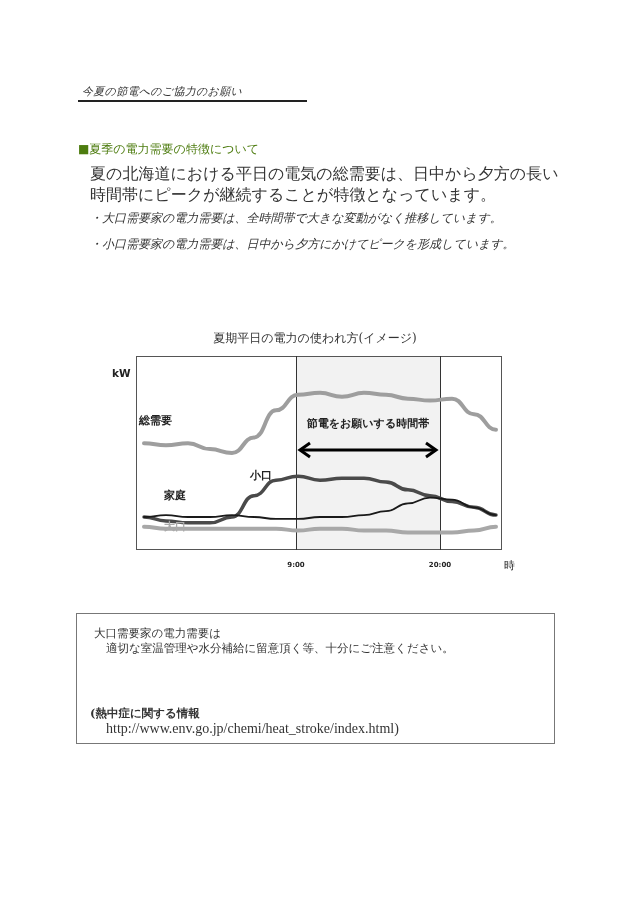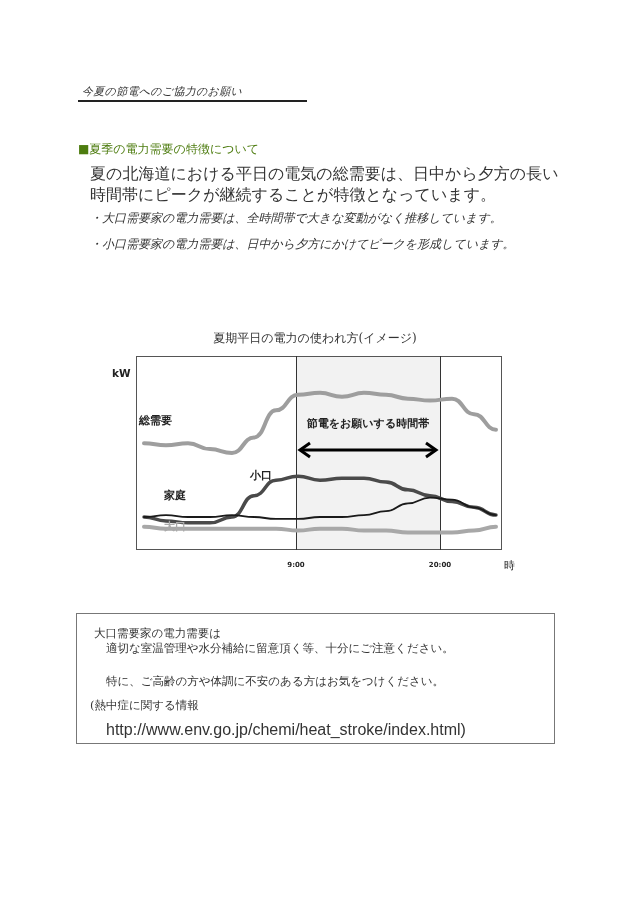--- a/index.html
+++ b/index.html
@@ -10,21 +10,21 @@
   .title-rule { left:78px; top:100px; width:229px; height:2px; background:#222; }
   .sec-head { left:78px; top:141px; font-size:12px; color:#4d7c0f; }
   .para { left:90px; top:163px; width:475px; font-size:16px; line-height:21px; color:#333; }
   .bullet { font-size:12px; color:#333; }
   .b1 { left:90px; top:210px;font-style:italic; }
   .b2 { left:90px; top:236px;font-style:italic; }
   .chart-title { left:0; width:630px; text-align:center; top:330px; font-size:12px; color:#333; }
   .chart-svg { left:0; top:0; }
   .infobox { left:76px; top:613px; width:479px; height:131px; border:1px solid #777; box-sizing:border-box; }
   .info-line { font-size:11.5px; color:#333; white-space:nowrap; }
-  .mono { font-family:Liberation Sans, sans-serif; font-size:16px; }
+  .mono { font-family:Liberation Serif, serif; font-size:14px; }
   .sans { font-family:"DejaVu Sans","Liberation Sans",sans-serif; }
 </style>
 </head>
 <body>
 
 <div class="abs title">今夏の節電へのご協力のお願い</div>
 <div class="abs title-rule"></div>
 
 <div class="abs sec-head">■夏季の電力需要の特徴について</div>
 <div class="abs para">夏の北海道における平日の電気の総需要は、日中から夕方の長い時間帯にピークが継続することが特徴となっています。</div>
@@ -62,16 +62,15 @@
 
   <text class="sans" x="139" y="424" font-size="11" font-weight="bold" fill="#222">総需要</text>
   <text class="sans" x="250" y="479" font-size="11" font-weight="bold" fill="#222">小口</text>
   <text class="sans" x="164" y="499" font-size="11" font-weight="bold" fill="#222">家庭</text>
   <text class="sans" x="164" y="530" font-size="11" font-weight="bold" fill="#aaa">大口</text>
 </svg>
 
 <div class="abs infobox">
   <div class="abs info-line" style="left:17px; top:12px;">大口需要家の電力需要は</div>
   <div class="abs info-line" style="left:29px; top:27px;">適切な室温管理や水分補給に留意頂く等、十分にご注意ください。</div>
-  <div class="abs info-line" style="left:29px; top:60px;">特に、ご高齢の方や体調に不安のある方はお気をつけください。</div>
-  <div class="abs info-line" style="left:13px; top:84px;">(熱中症に関する情報</div>
+  <div class="abs info-line" style="left:13px; top:92px;font-weight:bold;">(熱中症に関する情報</div>
   <div class="abs info-line mono" style="left:29px; top:107px;">http://www.env.go.jp/chemi/heat_stroke/index.html)</div>
 </div>
 
 </body></html>

